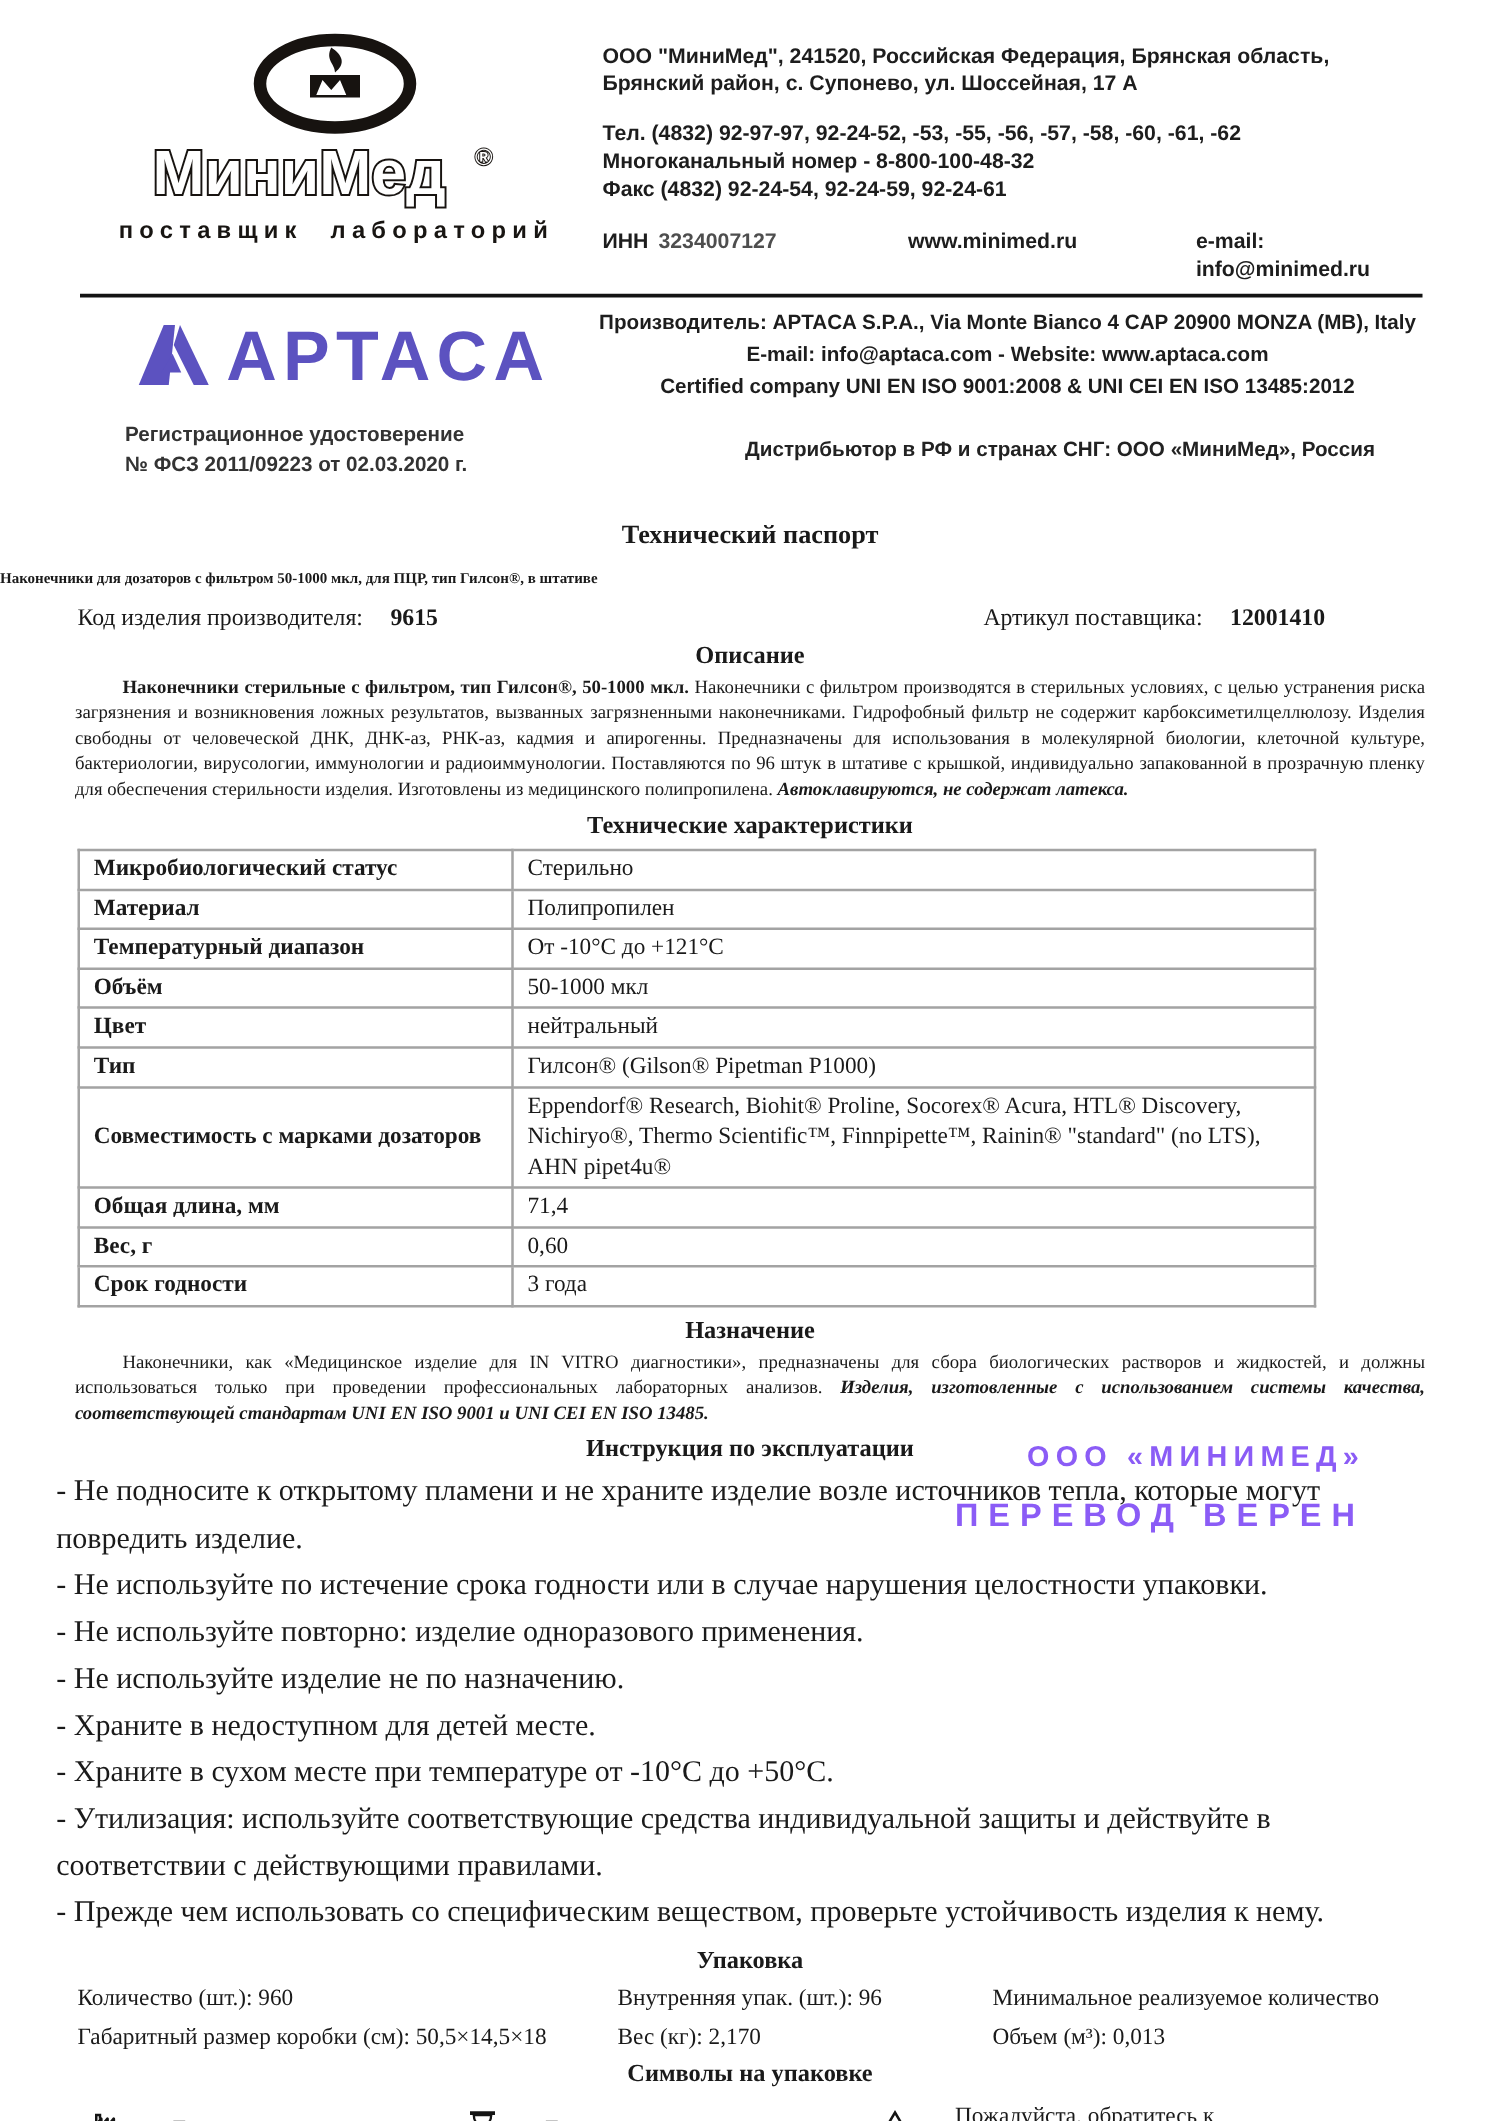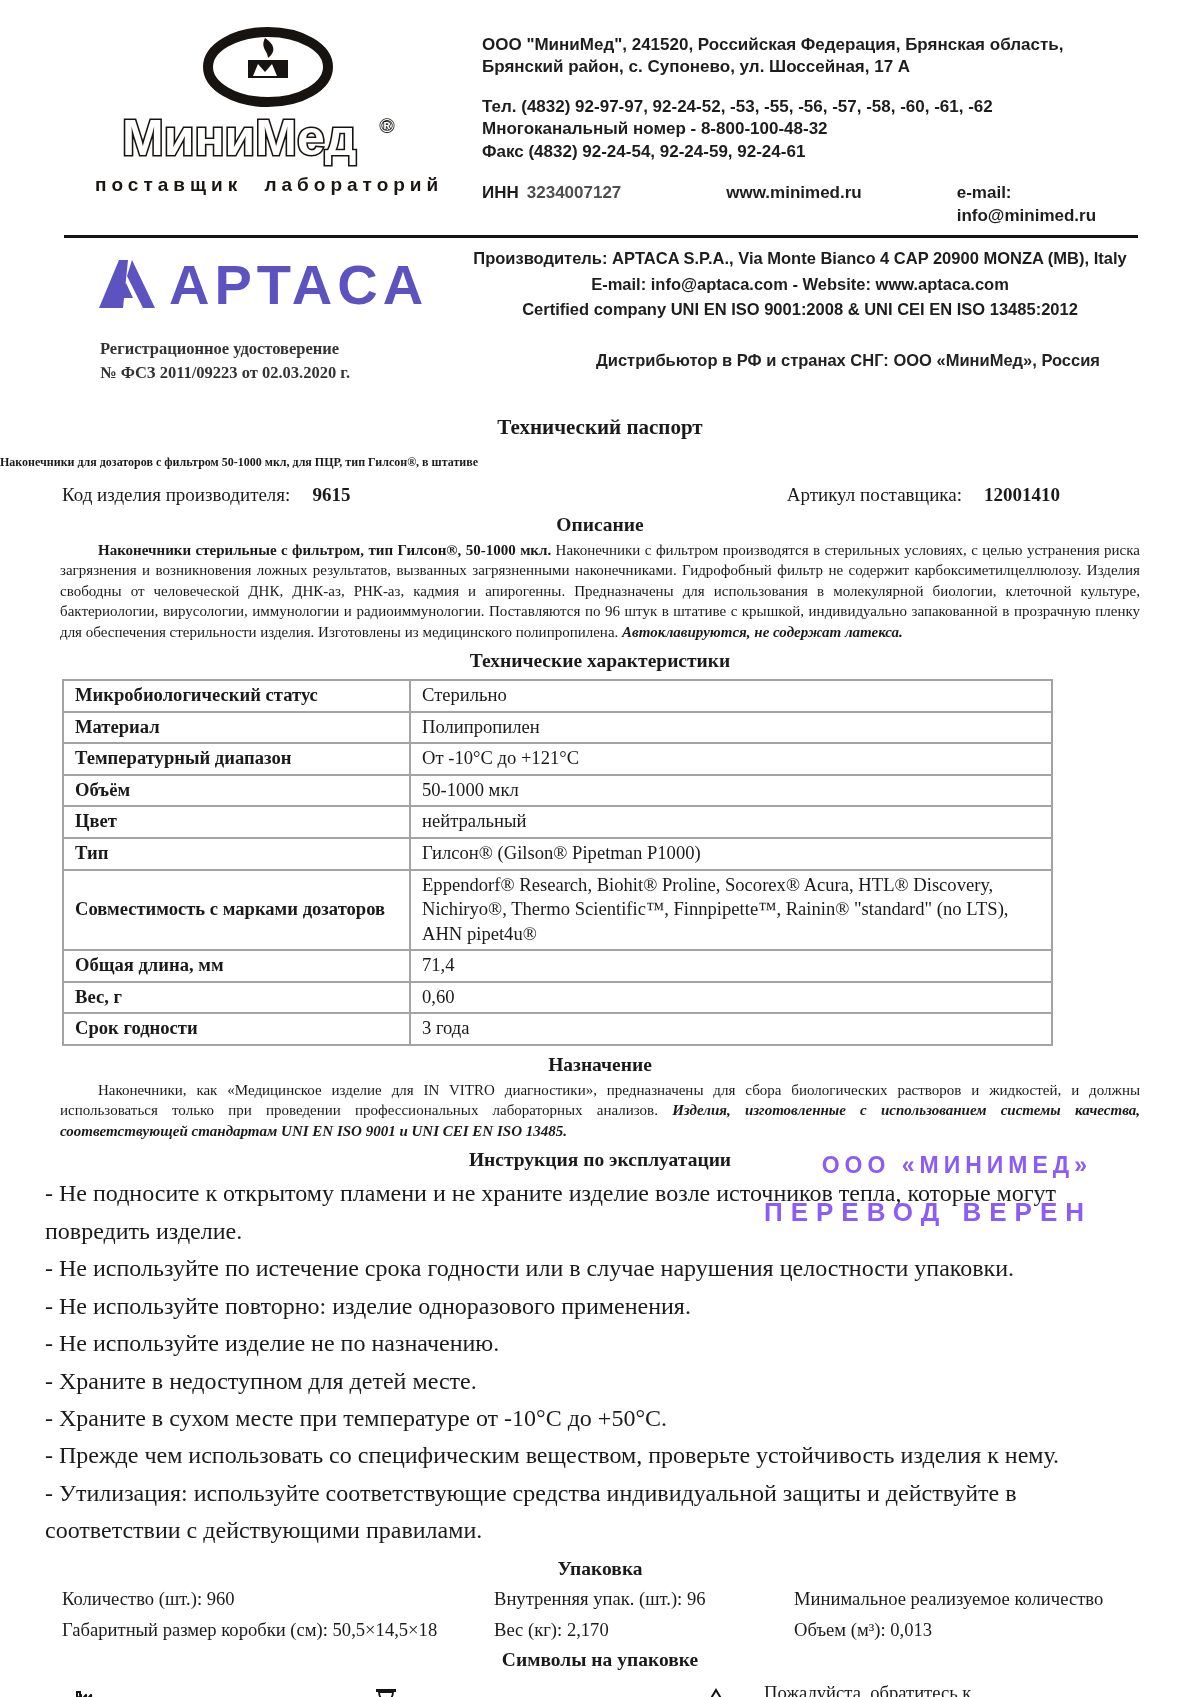--- a/index.html
+++ b/index.html
@@ -19,29 +19,29 @@
   .header-right { margin-left:42px; padding-top:8px; font-family:"Liberation Sans", sans-serif;
                   font-weight:bold; font-size:17px; line-height:1.32; color:#1d1d1d; flex:1; }
   .hr-group { margin-top:17px; }
   .inn-row { display:flex; margin-top:19px; align-items:baseline; }
   .inn-lbl { font-weight:bold; }
   .inn-val { color:#4e4e4e; margin-left:8px; }
   .site { margin-left:105px; }
   .email { margin-left:95px; }
   .rule { border-top:3px solid #141414; margin:8px 62px 0 64px; }
   
-  .aptaca-row { display:flex; padding:8px 55px 0 95px; align-items:center; }
+  .aptaca-row { display:flex; padding:8px 55px 0 95px; align-items:center;margin-left:12px; }
   .aptaca-logo { width:360px; flex:none; display:flex; align-items:center; }
   .aptaca-word { font-family:"Liberation Sans", sans-serif; font-weight:bold; font-size:56px;
                  color:#5c52c0; letter-spacing:5px; margin-left:10px; }
   .aptaca-info { flex:1; text-align:center; font-family:"Liberation Sans", sans-serif;
                  font-weight:bold; font-size:16.5px; line-height:1.55; color:#1d1d1d; }
   .reg-row { display:flex; justify-content:space-between; align-items:center; padding:14px 100px 0 100px;
              font-family:"Liberation Sans", sans-serif; font-weight:bold; font-size:16.5px; color:#333; }
-  .reg-left { line-height:1.45;font-family:Liberation Serif, serif; }
+  .reg-left { line-height:1.45; }
   .distrib { color:#222; }
   
   .doc-title { text-align:center; font-weight:bold; font-size:21px; margin-top:30px; }
   .doc-subtitle { text-align:left; font-weight:bold; font-size:12px; margin-top:15px; }
   .codes-row { display:flex; justify-content:space-between; padding:14px 140px 0 62px; font-size:19px; }
   .code-val { font-weight:bold; margin-left:22px; }
   .sec-head { text-align:center; font-weight:bold; font-size:19.5px; margin-top:8px; }
   .para { padding:4px 60px 0 60px; text-align:justify; font-size:15px; line-height:1.37; text-indent:38px; }
   .b { font-weight:bold; }
   .bi { font-weight:bold; font-style:italic; }
@@ -193,22 +193,22 @@
   <div class="para"><span>Наконечники, как «Медицинское изделие для IN VITRO диагностики», предназначены для сбора биологических растворов и жидкостей, и должны использоваться только при проведении профессиональных лабораторных анализов. </span><span class="bi">Изделия, изготовленные с использованием системы качества, соответствующей стандартам UNI EN ISO 9001 и UNI CEI EN ISO 13485.</span></div>
 
   <div class="sec-head">Инструкция по эксплуатации</div>
   <div class="instr">
     <div class="instr-item">- Не подносите к открытому пламени и не храните изделие возле источников тепла, которые могут повредить изделие.</div>
     <div class="instr-item">- Не используйте по истечение срока годности или в случае нарушения целостности упаковки.</div>
     <div class="instr-item">- Не используйте повторно: изделие одноразового применения.</div>
     <div class="instr-item">- Не используйте изделие не по назначению.</div>
     <div class="instr-item">- Храните в недоступном для детей месте.</div>
     <div class="instr-item">- Храните в сухом месте при температуре от -10°С до +50°С.</div>
+    <div class="instr-item" style="padding-right:60px;">- Утилизация: используйте соответствующие средства индивидуальной защиты и действуйте в соответствии с действующими правилами.</div>
     <div class="instr-item">- Прежде чем использовать со специфическим веществом, проверьте устойчивость изделия к нему.</div>
-    <div class="instr-item" style="padding-right:60px;">- Утилизация: используйте соответствующие средства индивидуальной защиты и действуйте в соответствии с действующими правилами.</div>
   </div>
 
   <div class="stamp">
     <div class="stamp-l1">ООО «МИНИМЕД»</div>
     <div class="stamp-l2">ПЕРЕВОД ВЕРЕН</div>
   </div>
 
   <div class="sec-head">Упаковка</div>
   <div class="pack-grid">
     <div>Количество (шт.): 960</div>

